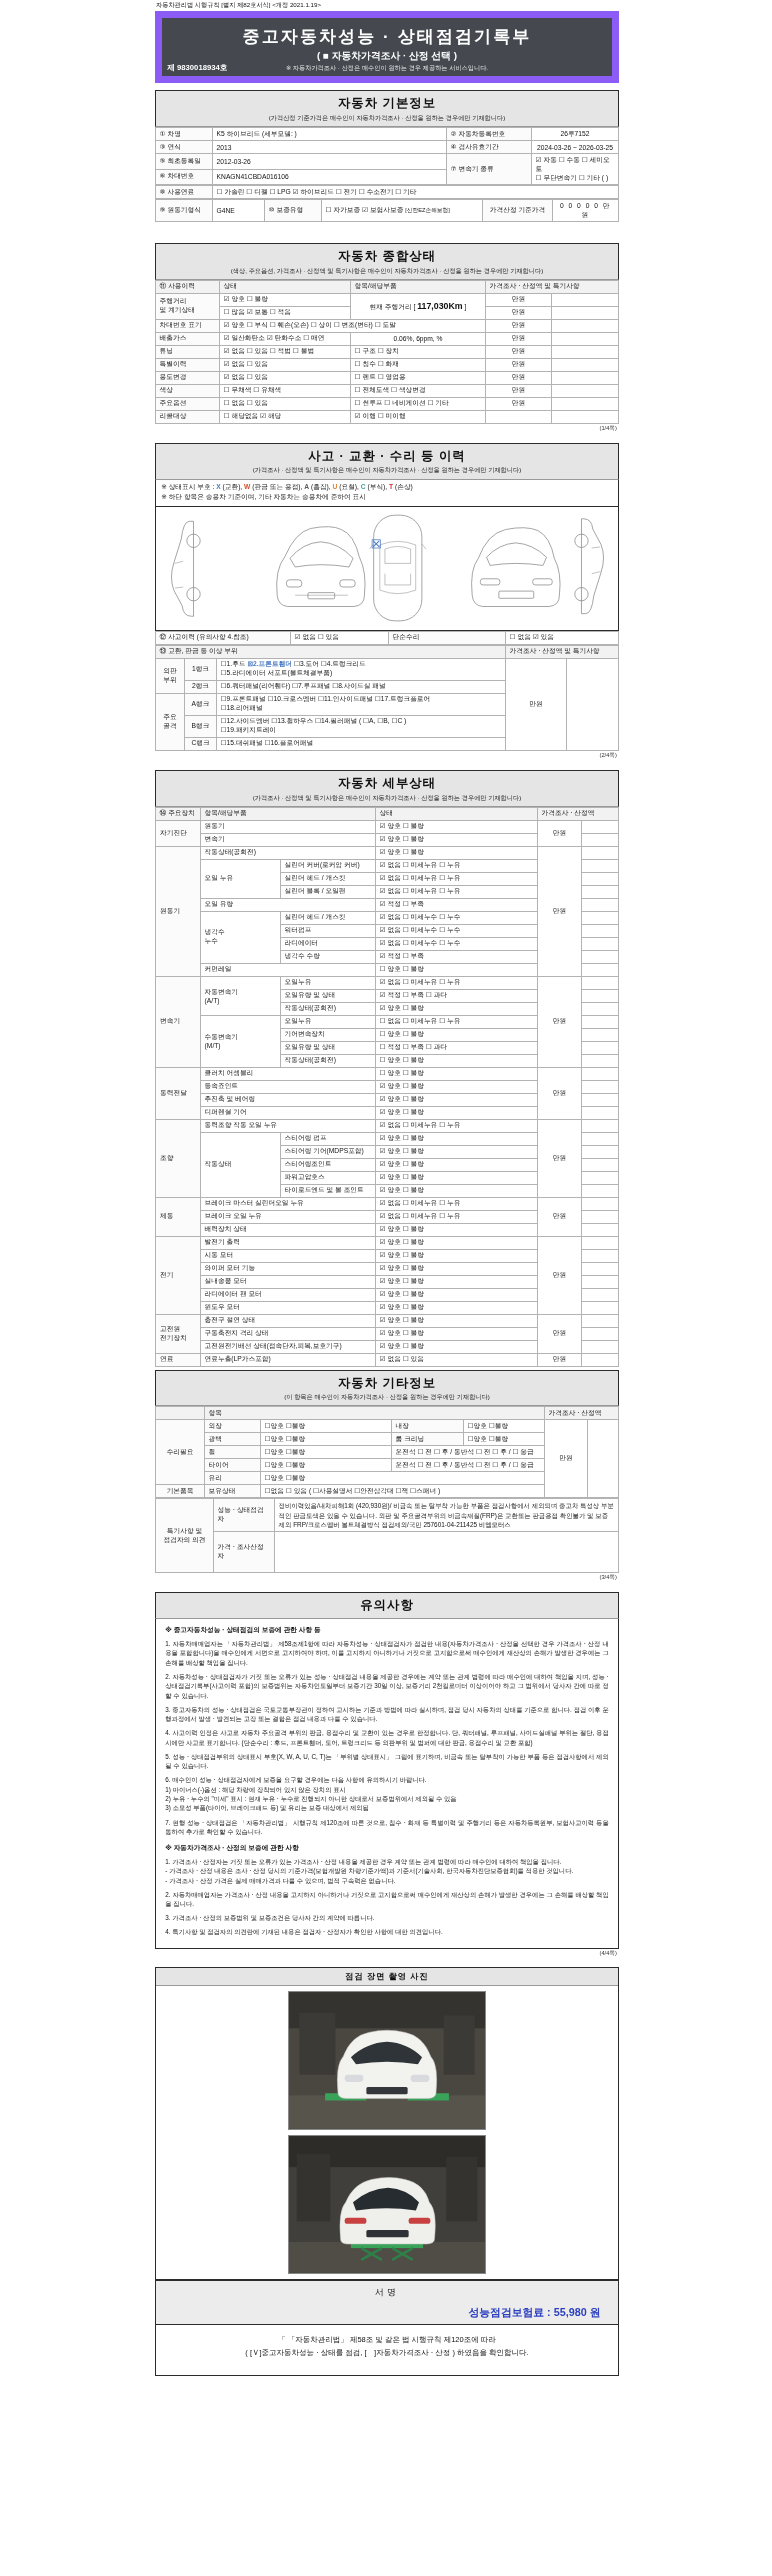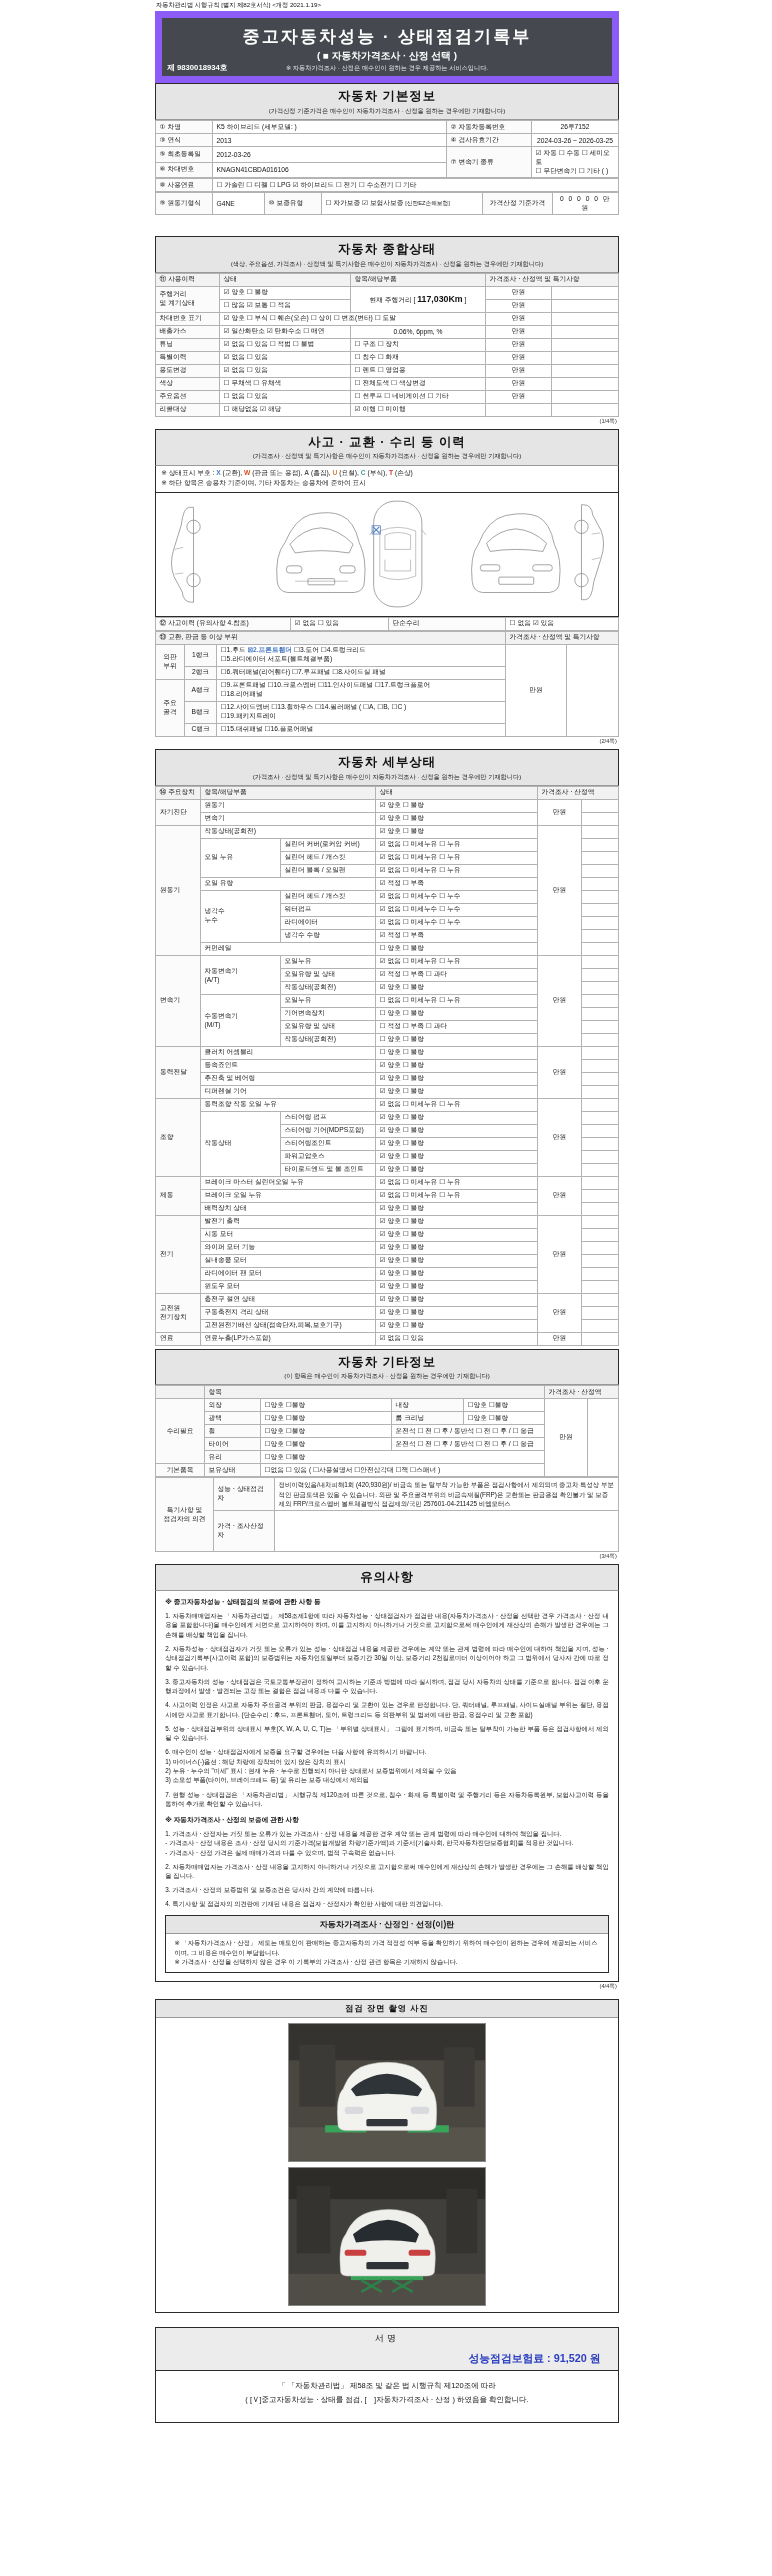--- a/index.html
+++ b/index.html
@@ -12,21 +12,21 @@
   .pre{white-space:pre-line;}
   
   .banner{background:#45494f;border:7px solid #8b5cf6;color:#fff;text-align:center;
     padding:7.2px 0 3.1px;position:relative;}
   .banner .t1{font-size:17px;font-weight:bold;letter-spacing:2.1px;}
   .banner .t2{font-size:9.8px;font-weight:bold;margin-top:2.1px;}
   .banner .t3{font-size:6.2px;margin-top:1.5px;color:#e8e8e8;}
   .banner .docno{position:absolute;left:5.2px;bottom:3.1px;font-size:7.7px;font-weight:bold;}
   
   .sec{border:1px solid #2b2b2b;border-bottom:0.5px solid #999;background:#e5e5e5;
-    text-align:center;padding:4.1px 0 3.1px;}
+    text-align:center;padding:4.1px 0 3.1px;margin-top:7px;}
   .sec .st{font-size:12.4px;font-weight:bold;letter-spacing:1px;}
   .sec .sn{font-size:6.2px;margin-top:1.5px;color:#222;}
   table{width:100%;border-collapse:collapse;table-layout:fixed;background:#fff;}
   .tseg{border:1px solid #2b2b2b;border-top:none;}
   td,th{border:0.5px solid #b3b3b3;font-size:6.7px;padding:1.5px 3.6px;vertical-align:middle;
     word-break:break-all;}
   th{font-weight:normal;text-align:left;background:#f2f2f2;}
   .lab{background:#fbfbfb;}
   .c{text-align:center;}
   .pm{font-size:5.7px;text-align:right;color:#333;padding:1px 2.1px 3.1px 0;}
@@ -59,21 +59,21 @@
   .apprbox{border:1px solid #2b2b2b;margin-top:6.2px;background:#fff;}
   .apprbox .at{background:#e5e5e5;border-bottom:0.5px solid #999;text-align:center;
     font-weight:bold;font-size:8.2px;padding:3.1px 0;}
   .apprbox .ab{padding:4.1px 8.2px 5.2px;font-size:6.3px;line-height:1.55;white-space:pre-line;}
   
   .photosec{border:1px solid #2b2b2b;margin-top:5.2px;background:#fff;}
   .photosec .pt{background:#e5e5e5;border-bottom:0.5px solid #999;text-align:center;
     font-weight:bold;font-size:8.2px;padding:3.1px 0;letter-spacing:1px;}
   .photo{display:block;margin:5.2px auto;width:196px;height:137px;border:0.5px solid #888;background:#3c3c3a;}
   
-  .signbox{border:1px solid #2b2b2b;margin-top:14px;background:#ececec;padding:5.2px 0 4.1px;}
+  .signbox{border:1px solid #2b2b2b;margin-top:0;background:#ececec;padding:5.2px 0 4.1px;}
   .signbox .sg{font-size:8.8px;text-align:center;letter-spacing:3.1px;margin-bottom:7.2px;}
   .signbox .prem{font-size:10.8px;font-weight:bold;color:#2b3fc0;text-align:right;padding-right:17.5px;}
   .footbox{border:1px solid #2b2b2b;border-top:none;background:#fff;text-align:center;
     padding:8.2px 0 15.5px;font-size:7.5px;line-height:1.8;}
 </style>
 </head>
 <body>
 
 <div class="doc">
 
@@ -736,25 +736,20 @@
     <div class="nsub">※ 자동차가격조사 · 산정의 보증에 관한 사항</div>
     <div>
         <p class="nitem">1.  가격조사 · 산정자는 거짓 또는 오류가 있는 가격조사 · 산정 내용을 제공한 경우 계약 또는 관계 법령에 따라 매수인에 대하여 책임을 집니다.
       - 가격조사 · 산정 내용은 조사 · 산정 당시의 기준가격(보험개발원 차량기준가액)과 기준서(기술사회, 한국자동차진단보증협회)를 적용한 것입니다.
       - 가격조사 · 산정 가격은 실제 매매가격과 다를 수 있으며, 법적 구속력은 없습니다.</p>
         <p class="nitem">2.  자동차매매업자는 가격조사 · 산정 내용을 고지하지 아니하거나 거짓으로 고지함으로써 매수인에게 재산상의 손해가 발생한 경우에는 그 손해를 배상할 책임을 집니다.</p>
         <p class="nitem">3.  가격조사 · 산정의 보증범위 및 보증조건은 당사자 간의 계약에 따릅니다.</p>
         <p class="nitem">4.  특기사항 및 점검자의 의견란에 기재된 내용은 점검자 · 산정자가 확인한 사항에 대한 의견입니다.</p>
       </div>
 
-    <div class="apprbox">
-      <div class="at">자동차가격조사 · 산정인 · 선정(이)란</div>
-      <div class="ab">※ 「자동차가격조사 · 산정」 제도는 매도인이 판매하는 중고자동차의 가격 적정성 여부 등을 확인하기 위하여 매수인이 원하는 경우에 제공되는 서비스이며, 그 비용은 매수인이 부담합니다.
-※ 가격조사 · 산정을 선택하지 않은 경우 이 기록부의 가격조사 · 산정 관련 항목은 기재하지 않습니다.</div>
-    </div>
   </div>
   <div class="pm">(4/4쪽)</div>
 
   <div class="photosec">
     <div class="pt">점검 장면 촬영 사진</div>
     <svg class="photo" viewBox="0 0 380 265">
       <rect width="380" height="265" fill="#4a4741"></rect>
       <rect width="380" height="70" fill="#35332f"></rect>
       <rect y="200" width="380" height="65" fill="#57544c"></rect>
       <rect x="20" y="40" width="70" height="120" fill="#3c3a36"></rect>
@@ -782,21 +777,21 @@
       <path d="M100,200 Q95,145 110,128 Q125,92 160,84 Q195,76 225,84 Q262,92 272,128 Q288,145 282,200 Q282,208 268,209 L112,209 Q100,208 100,200 Z" fill="#eff0ec" stroke="#c6c6c0"></path>
       <path d="M124,128 Q155,102 192,100 Q228,102 252,128 L246,144 Q190,136 130,144 Z" fill="#272c30"></path>
       <rect x="108" y="158" width="42" height="12" rx="5" fill="#c84040"></rect>
       <rect x="232" y="158" width="42" height="12" rx="5" fill="#c84040"></rect>
       <rect x="150" y="182" width="82" height="14" rx="3" fill="#2f3236"></rect>
     </svg>
   </div>
 
   <div class="signbox">
     <div class="sg">서명</div>
-    <div class="prem">성능점검보험료 : 91,520 원</div>
+    <div class="prem">성능점검보험료 : 55,980 원</div>
   </div>
   <div class="footbox">
     <div>「 「자동차관리법」 제58조 및 같은 법 시행규칙 제120조에 따라</div>
     <div>( [Ｖ]중고자동차성능 · 상태를 점검, [　]자동차가격조사 · 산정 ) 하였음을 확인합니다.</div>
   </div>
 
 </div>
 
 
 </body></html>

